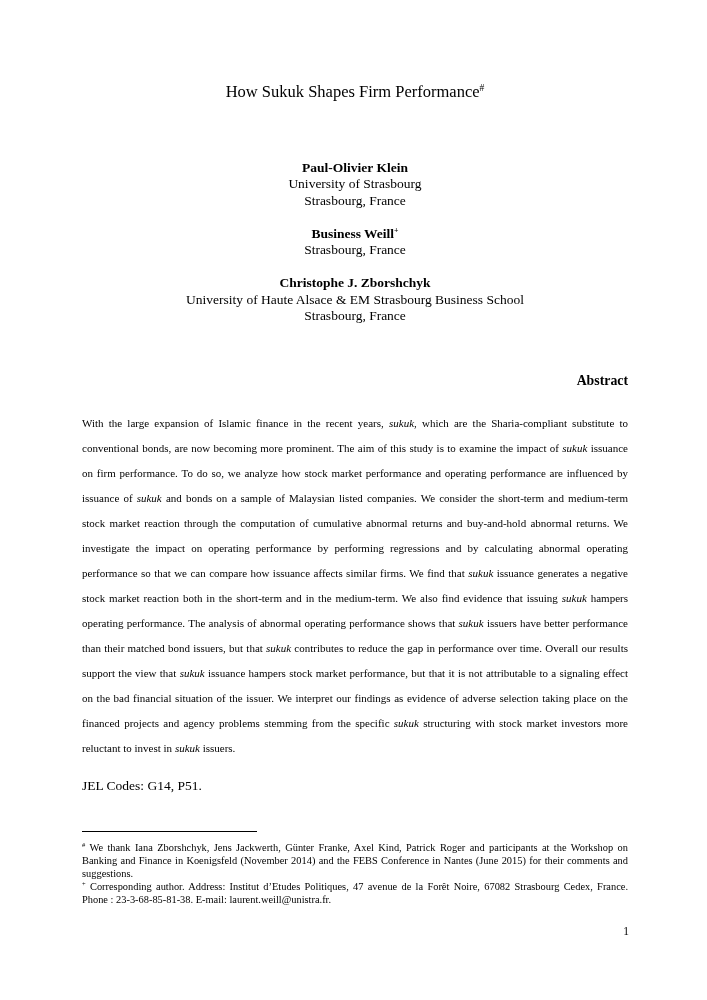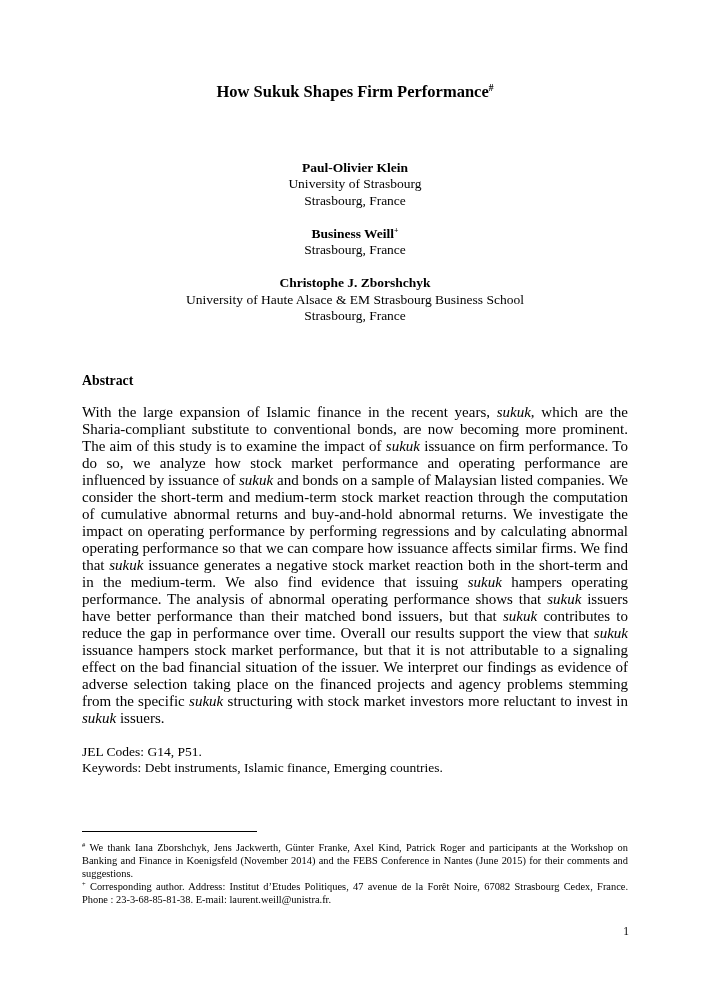--- a/index.html
+++ b/index.html
@@ -10,39 +10,39 @@
     background: #ffffff;
     color: #000000;
     font-family: "Liberation Serif", serif;
     overflow: hidden;
   }
   .content { position: absolute; left: 82px; right: 79px; top: 0; }
   .title {
     margin: 83px 0 0 0;
     font-size: 16.5px;
     line-height: 17px;
-    font-weight: bold;
+    font-weight: normal;
     text-align: center;
   }
   .title sup, .author-name sup { font-size: 0.58em; line-height: 0; }
   .author-block { text-align: center; font-size: 13.5px; line-height: 16.3px; }
   .author-block.first { margin-top: 60px; }
   .author-block.next { margin-top: 17px; }
   .author-name { font-weight: bold; }
   .abstract-heading {
     margin-top: 49px;
-    text-align: left;
+    text-align: right;
     font-weight: bold;
     font-size: 13.8px;
     line-height: 16.5px;
   }
   .abstract-text {
-    margin-top: 14px;
-    font-size: 15px;
-    line-height: 17px;
+    margin-top: 21px;
+    font-size: 11px;
+    line-height: 25px;
     text-align: justify;
     text-justify: inter-word;
   }
   .codes-block { margin-top: 17px; font-size: 13.5px; line-height: 16.3px; }
   .codes-block .lbl { font-weight: normal; margin-top: 25px; }
   .footnote-area { position: absolute; left: 82px; right: 79px; top: 831px; }
   .fn-rule { width: 175px; height: 0; border-top: 1.2px solid #000; margin: 0 0 9px 0; }
   .footnote {
     font-size: 10.4px;
     line-height: 13.1px;
@@ -83,21 +83,20 @@
       <div>University of Haute Alsace &amp; EM Strasbourg Business School</div>
       <div>Strasbourg, France</div>
     </div>
 
     <div class="abstract-heading">Abstract</div>
 
     <p class="abstract-text"><span>With the large expansion of Islamic finance in the recent years, </span><i>sukuk</i><span>, which are the Sharia-compliant substitute to conventional bonds, are now becoming more prominent. The aim of this study is to examine the impact of </span><i>sukuk</i><span> issuance on firm performance. To do so, we analyze how stock market performance and operating performance are influenced by issuance of </span><i>sukuk</i><span> and bonds on a sample of Malaysian listed companies. We consider the short-term and medium-term stock market reaction through the computation of cumulative abnormal returns and buy-and-hold abnormal returns. We investigate the impact on operating performance by performing regressions and by calculating abnormal operating performance so that we can compare how issuance affects similar firms. We find that </span><i>sukuk</i><span> issuance generates a negative stock market reaction both in the short-term and in the medium-term. We also find evidence that issuing </span><i>sukuk</i><span> hampers operating performance. The analysis of abnormal operating performance shows that </span><i>sukuk</i><span> issuers have better performance than their matched bond issuers, but that </span><i>sukuk</i><span> contributes to reduce the gap in performance over time. Overall our results support the view that </span><i>sukuk</i><span> issuance hampers stock market performance, but that it is not attributable to a signaling effect on the bad financial situation of the issuer. We interpret our findings as evidence of adverse selection taking place on the financed projects and agency problems stemming from the specific </span><i>sukuk</i><span> structuring with stock market investors more reluctant to invest in </span><i>sukuk</i><span> issuers.</span></p>
 
     <div class="codes-block">
       <div><span class="lbl">JEL Codes:</span><span> G14, P51.</span></div>
-      <div><span class="lbl">Keywords</span><span>: Debt instruments, Islamic finance, Emerging countries.</span></div>
     </div>
 
   </div>
 
   <div class="footnote-area">
     <div class="fn-rule"></div>
     <p class="footnote"><sup>#</sup><span> We thank Iana Zborshchyk, Jens Jackwerth, Günter Franke, Axel Kind, Patrick Roger and participants at the Workshop on Banking and Finance in Koenigsfeld (November 2014) and the FEBS Conference in Nantes (June 2015) for their comments and suggestions.</span></p>
     <p class="footnote"><sup>+</sup><span> Corresponding author. Address: Institut d’Etudes Politiques, 47 avenue de la Forêt Noire, 67082 Strasbourg Cedex, France. Phone : 23-3-68-85-81-38. E-mail: laurent.weill@unistra.fr.</span></p>
   </div>
 

